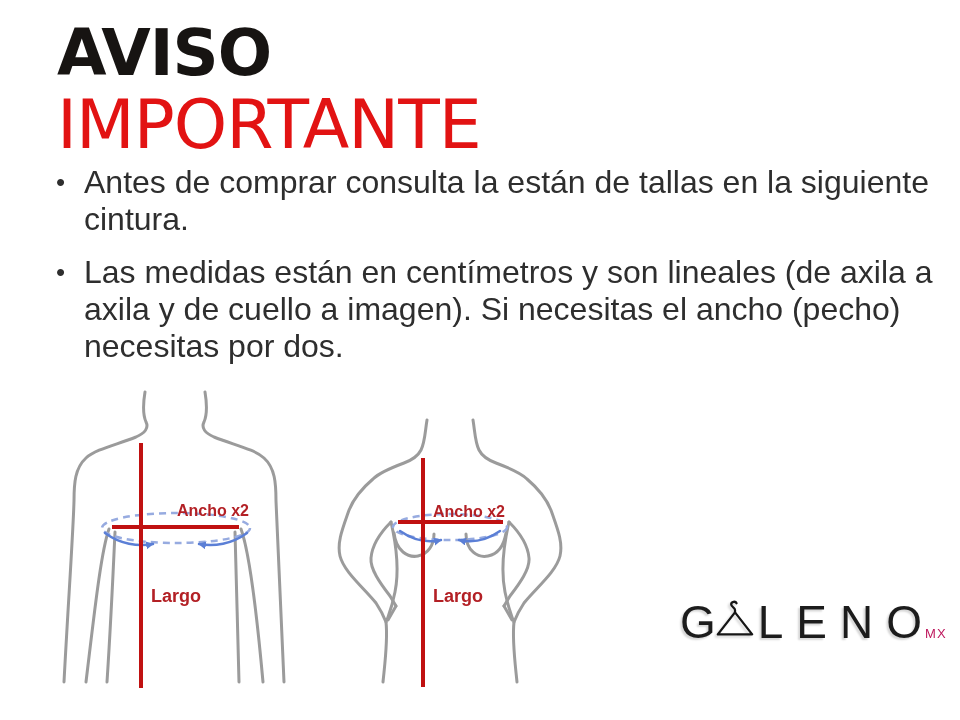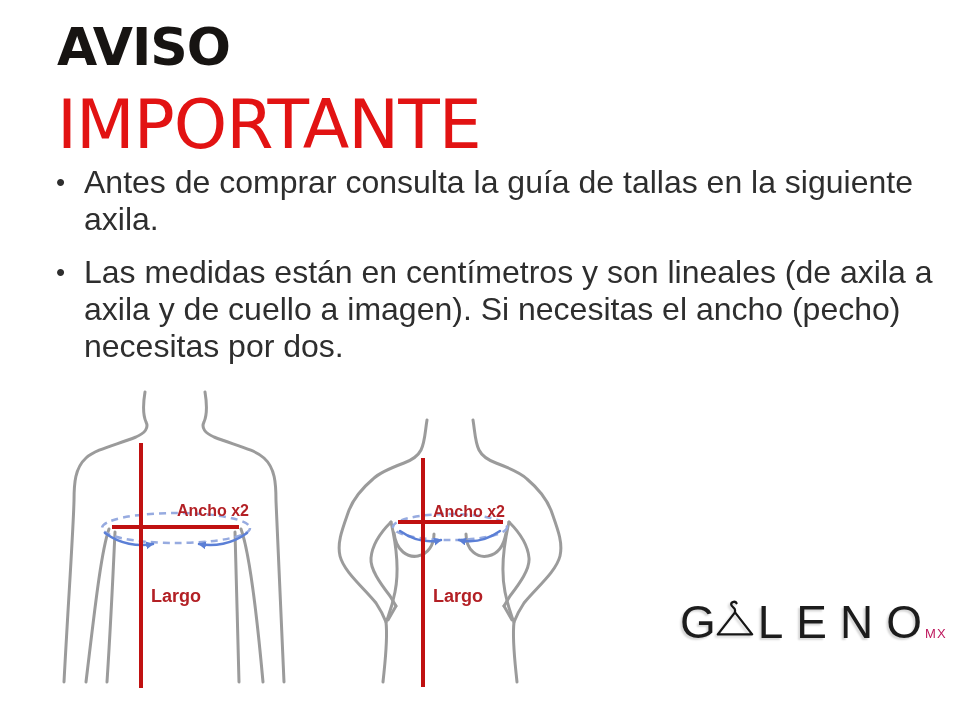--- a/index.html
+++ b/index.html
@@ -3,21 +3,21 @@
 <meta charset="utf-8">
 <style>
   html,body{margin:0;padding:0;background:#fff;}
   .slide{
     position:relative;width:960px;height:720px;background:#ffffff;overflow:hidden;
     font-family:"Liberation Sans",sans-serif;
   }
   
   .title-black{
     position:absolute;left:57px;top:20px;margin:0;
-    font-family:"DejaVu Sans",sans-serif;font-weight:bold;font-size:52px;line-height:1.05;
+    font-family:"DejaVu Sans",sans-serif;font-weight:bold;font-size:64px;line-height:1.05;
     letter-spacing:-1px;color:#171412;
   }
   .title-red{
     position:absolute;left:57px;top:89px;margin:0;
     font-family:"DejaVu Sans",sans-serif;font-weight:normal;font-size:68px;line-height:1.05;
     letter-spacing:-1px;color:#e21313;
   }
   
   .bullets{position:absolute;left:52px;top:164px;width:880px;list-style:none;margin:0;padding:0;}
   .bullet{display:flex;align-items:flex-start;margin:0 0 16px 0;}
@@ -61,22 +61,22 @@
 
 <div class="slide">
 
   <h1 class="title-black">AVISO</h1>
   <h1 class="title-red">IMPORTANTE</h1>
 
   <ul class="bullets">
     <li class="bullet">
       <span class="bullet-dot">•</span>
       <span class="bullet-lines">
-        <span class="bullet-line">Antes de comprar consulta la guía de tallas en la siguiente</span>
-        <span class="bullet-line">axila.</span>
+        <span class="bullet-line">Antes de comprar consulta la están de tallas en la siguiente</span>
+        <span class="bullet-line">cintura.</span>
       </span>
     </li>
     <li class="bullet">
       <span class="bullet-dot">•</span>
       <span class="bullet-lines">
         <span class="bullet-line">Las medidas están en centímetros y son lineales (de axila a</span>
         <span class="bullet-line">axila y de cuello a imagen). Si necesitas el ancho (pecho)</span>
         <span class="bullet-line">necesitas por dos.</span>
       </span>
     </li>

